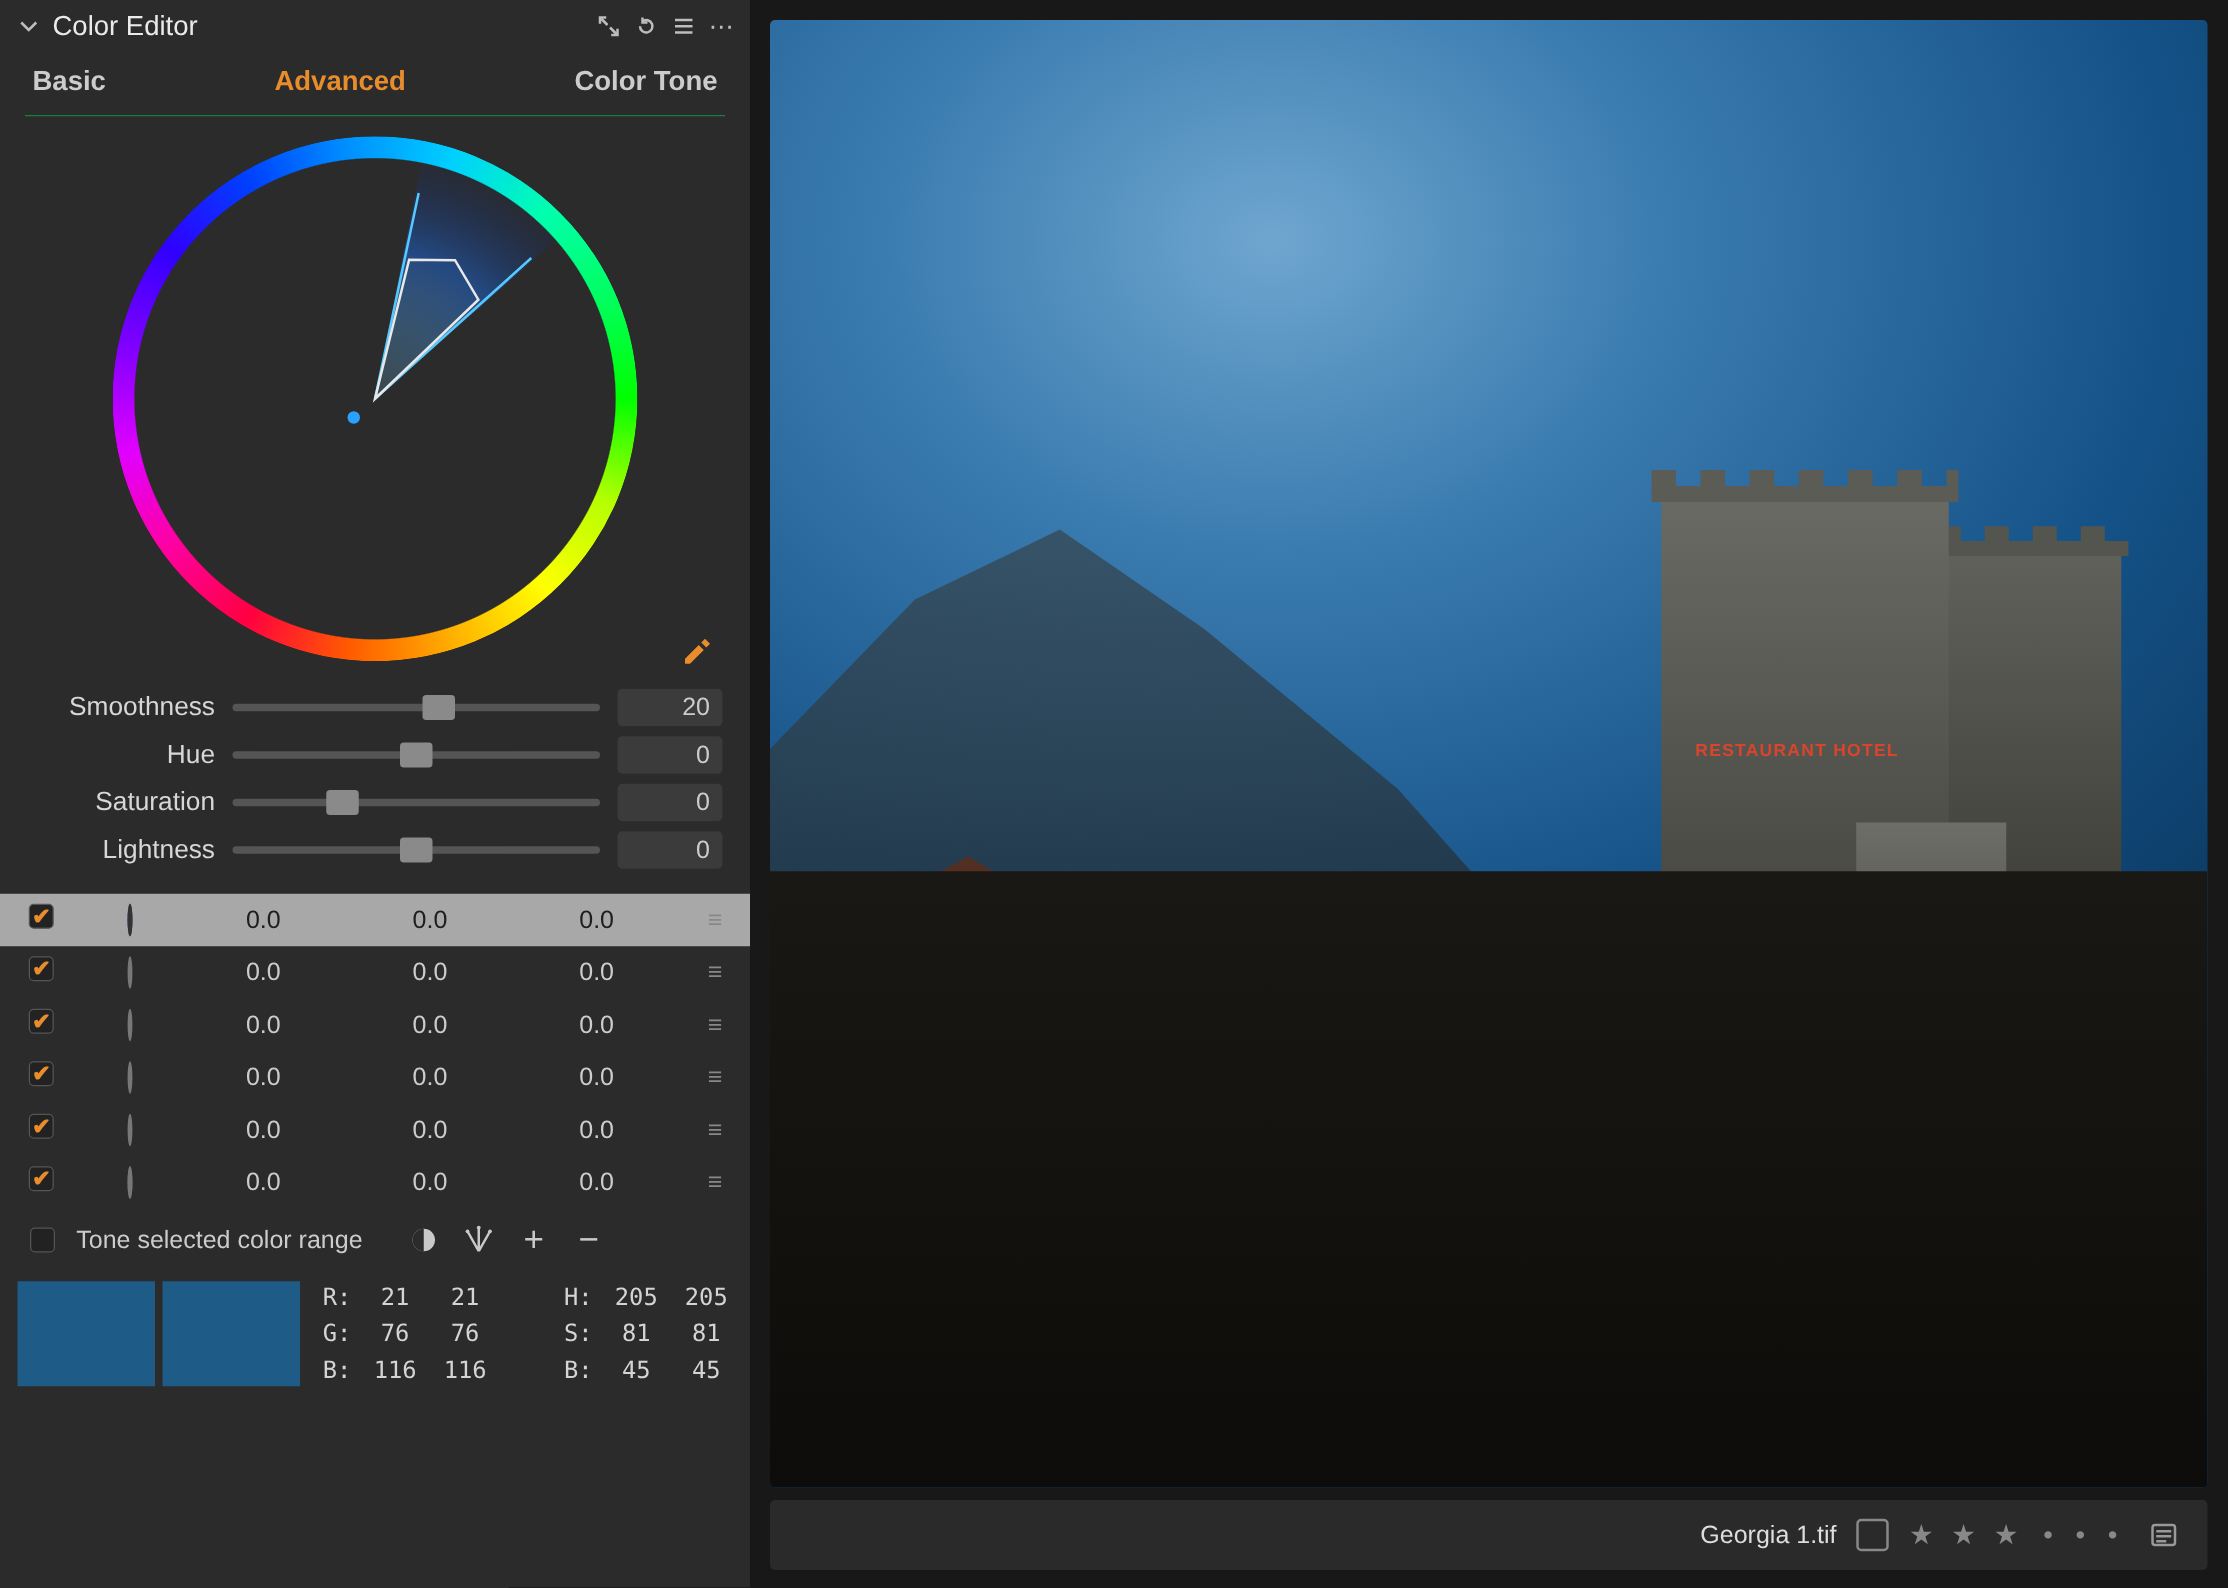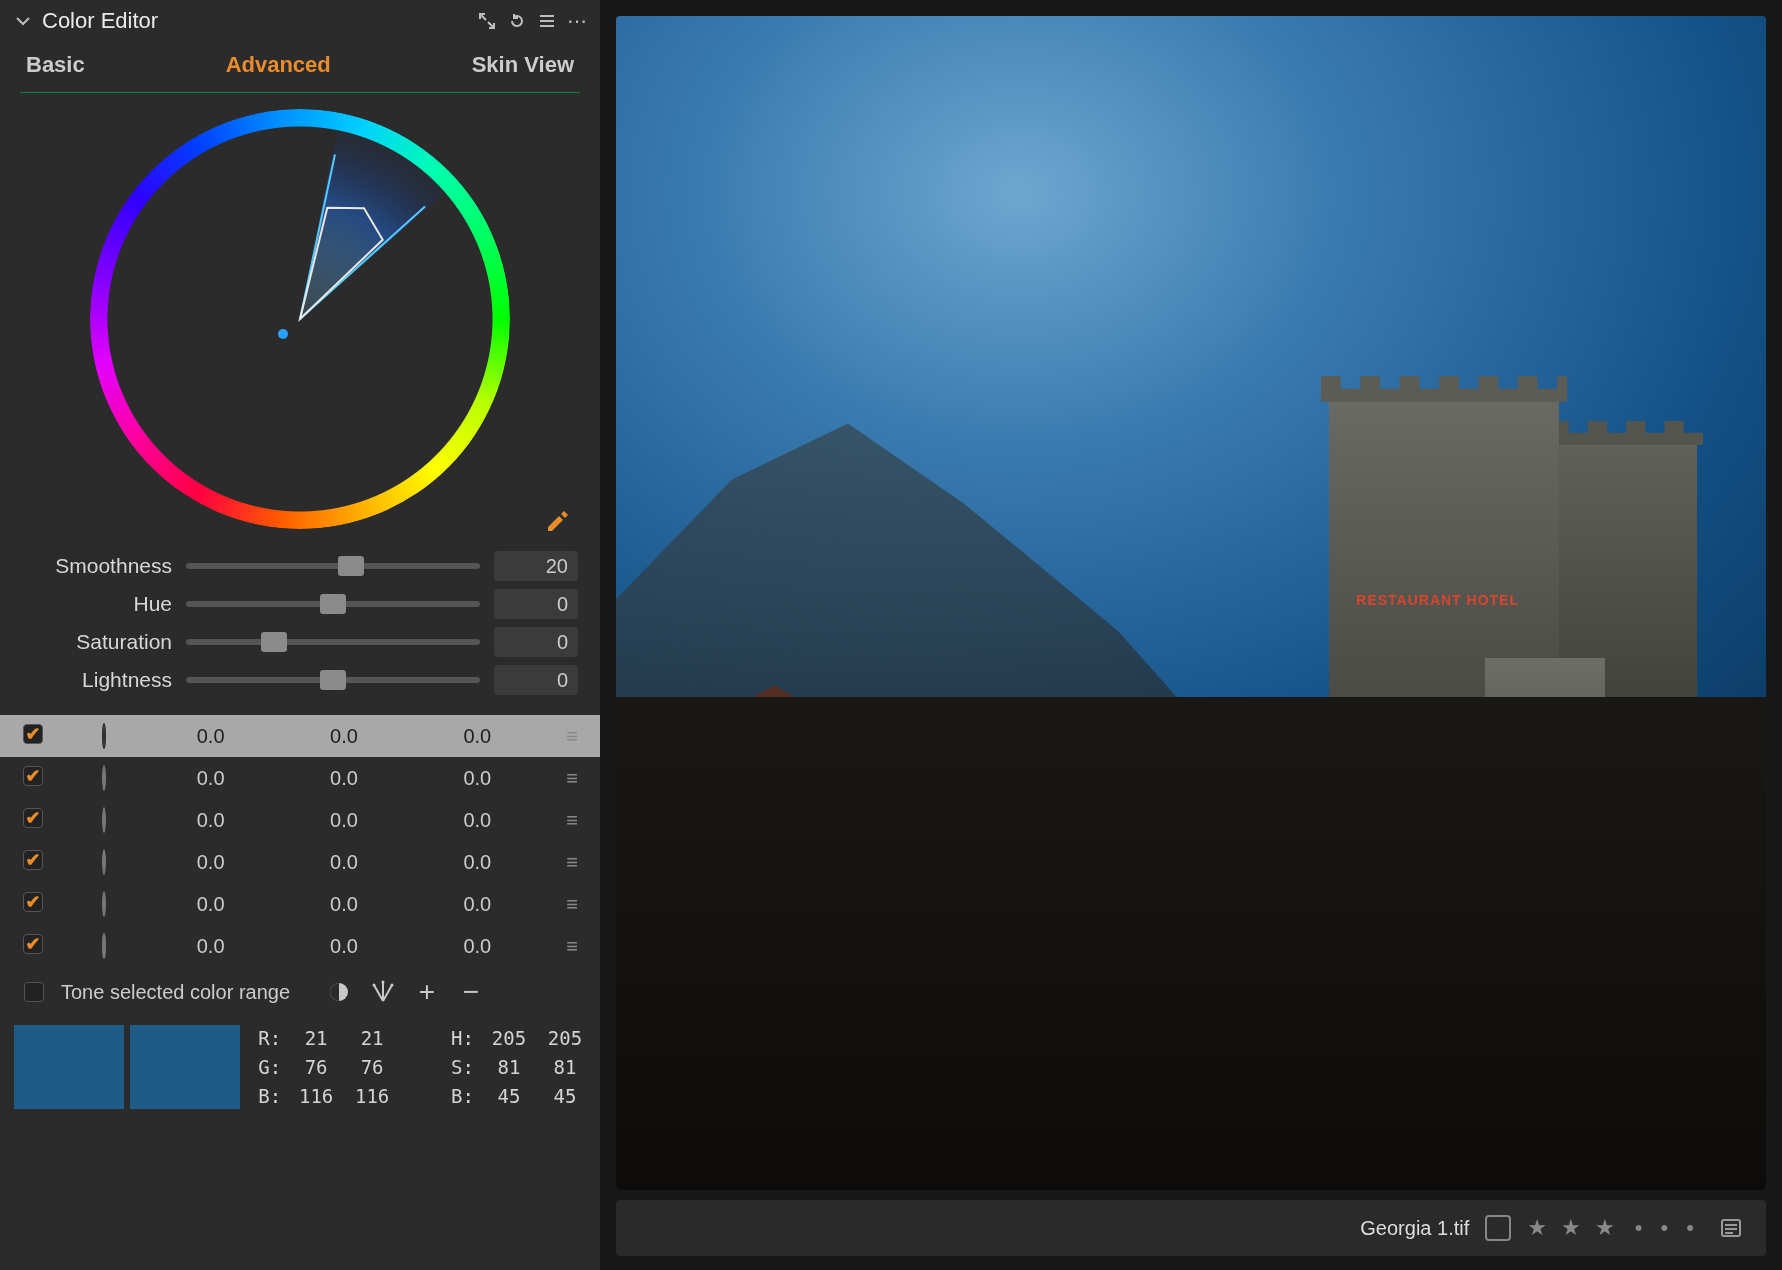--- a/index.html
+++ b/index.html
@@ -138,21 +138,21 @@
         <svg width="18" height="18" viewBox="0 0 18 18">
             <path d="M2 4h14M2 9h14M2 14h14" stroke="#bdbdbd" stroke-width="2"></path>
           </svg>
       </span>
       <span class="icon" style="font-size:20px;color:#bdbdbd;">⋯</span>
     </div>
 
     <div class="tabs">
       <div class="tab">Basic</div>
       <div class="tab active">Advanced</div>
-      <div class="tab">Skin View</div>
+      <div class="tab">Color Tone</div>
     </div>
 
     <div class="wheel-wrap">
       <div class="wheel">
         <div class="wedge">
           <svg width="400" height="200" viewBox="0 0 400 200">
             <defs>
               <radialGradient id="g1" cx="200" cy="100" r="200" gradientUnits="userSpaceOnUse">
                 <stop offset="0" stop-color="#7fd4ff" stop-opacity="0.15"></stop>
                 <stop offset="0.6" stop-color="#1e62c8" stop-opacity="0.55"></stop>

